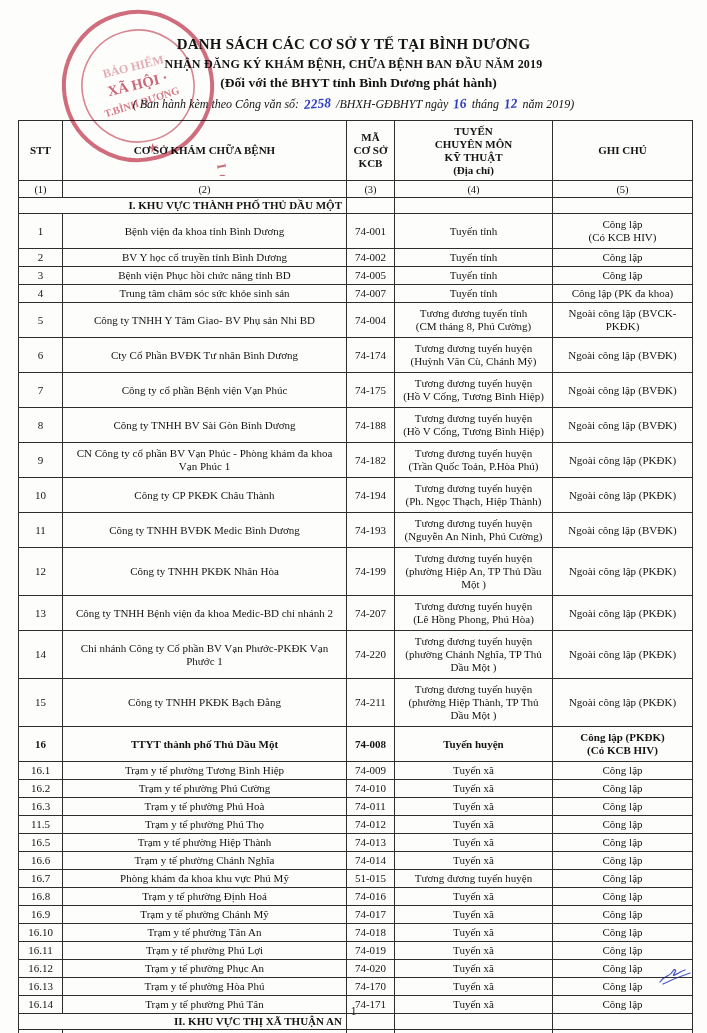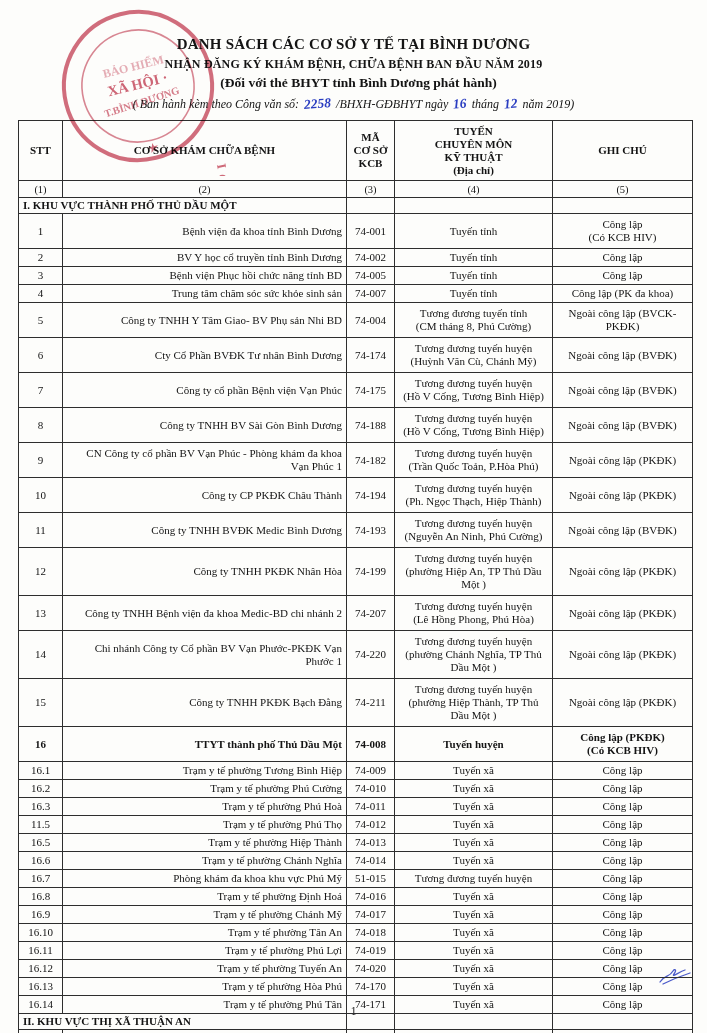--- a/index.html
+++ b/index.html
@@ -40,23 +40,23 @@
     overflow:hidden;
   }
   col.c-stt  { width:44px; }
   col.c-name { width:284px; }
   col.c-code { width:48px; }
   col.c-tier { width:158px; }
   col.c-note { width:140px; }
   thead th { font-weight:bold; text-align:center; white-space:pre-line; font-size:11.5px; height:60px; }
   tr.numbers td { text-align:center; height:17px; padding:0 4px; font-size:10.5px; }
   tr.section-row td { height:16px; padding:0 4px; }
-  td.section-title { font-weight:bold; font-size:11.5px; text-align:left; white-space:nowrap; }
+  td.section-title { font-weight:bold; font-size:11.5px; text-align:right; white-space:nowrap; }
   td.cell-stt  { text-align:center; }
-  td.cell-name { text-align:right; padding-left:6px; }
+  td.cell-name { text-align:center; padding-left:6px; }
   td.cell-code { text-align:center; white-space:nowrap; }
   td.cell-tier { text-align:center; white-space:pre-line; }
   td.cell-note { text-align:center; white-space:pre-line; }
   tr.facility-row td { height:17px; }
   tr.tall td { padding-top:4px; padding-bottom:4px; }
   tr.bold-row td { font-weight:bold; }
 
   
   .page-number { position:absolute; left:0; right:0; bottom:16px; text-align:center; font-size:11.5px; }
   .initials { position:absolute; right:14px; bottom:46px; width:36px; height:22px; }
@@ -334,21 +334,21 @@
         </tr>
         <tr class="facility-row">
           <td class="cell-stt">16.11</td>
           <td class="cell-name">Trạm y tế phường Phú Lợi</td>
           <td class="cell-code">74-019</td>
           <td class="cell-tier">Tuyến xã</td>
           <td class="cell-note">Công lập</td>
         </tr>
         <tr class="facility-row">
           <td class="cell-stt">16.12</td>
-          <td class="cell-name">Trạm y tế phường Tuyến An</td>
+          <td class="cell-name">Trạm y tế phường Phục An</td>
           <td class="cell-code">74-020</td>
           <td class="cell-tier">Tuyến xã</td>
           <td class="cell-note">Công lập</td>
         </tr>
         <tr class="facility-row">
           <td class="cell-stt">16.13</td>
           <td class="cell-name">Trạm y tế phường Hòa Phú</td>
           <td class="cell-code">74-170</td>
           <td class="cell-tier">Tuyến xã</td>
           <td class="cell-note">Công lập</td>

